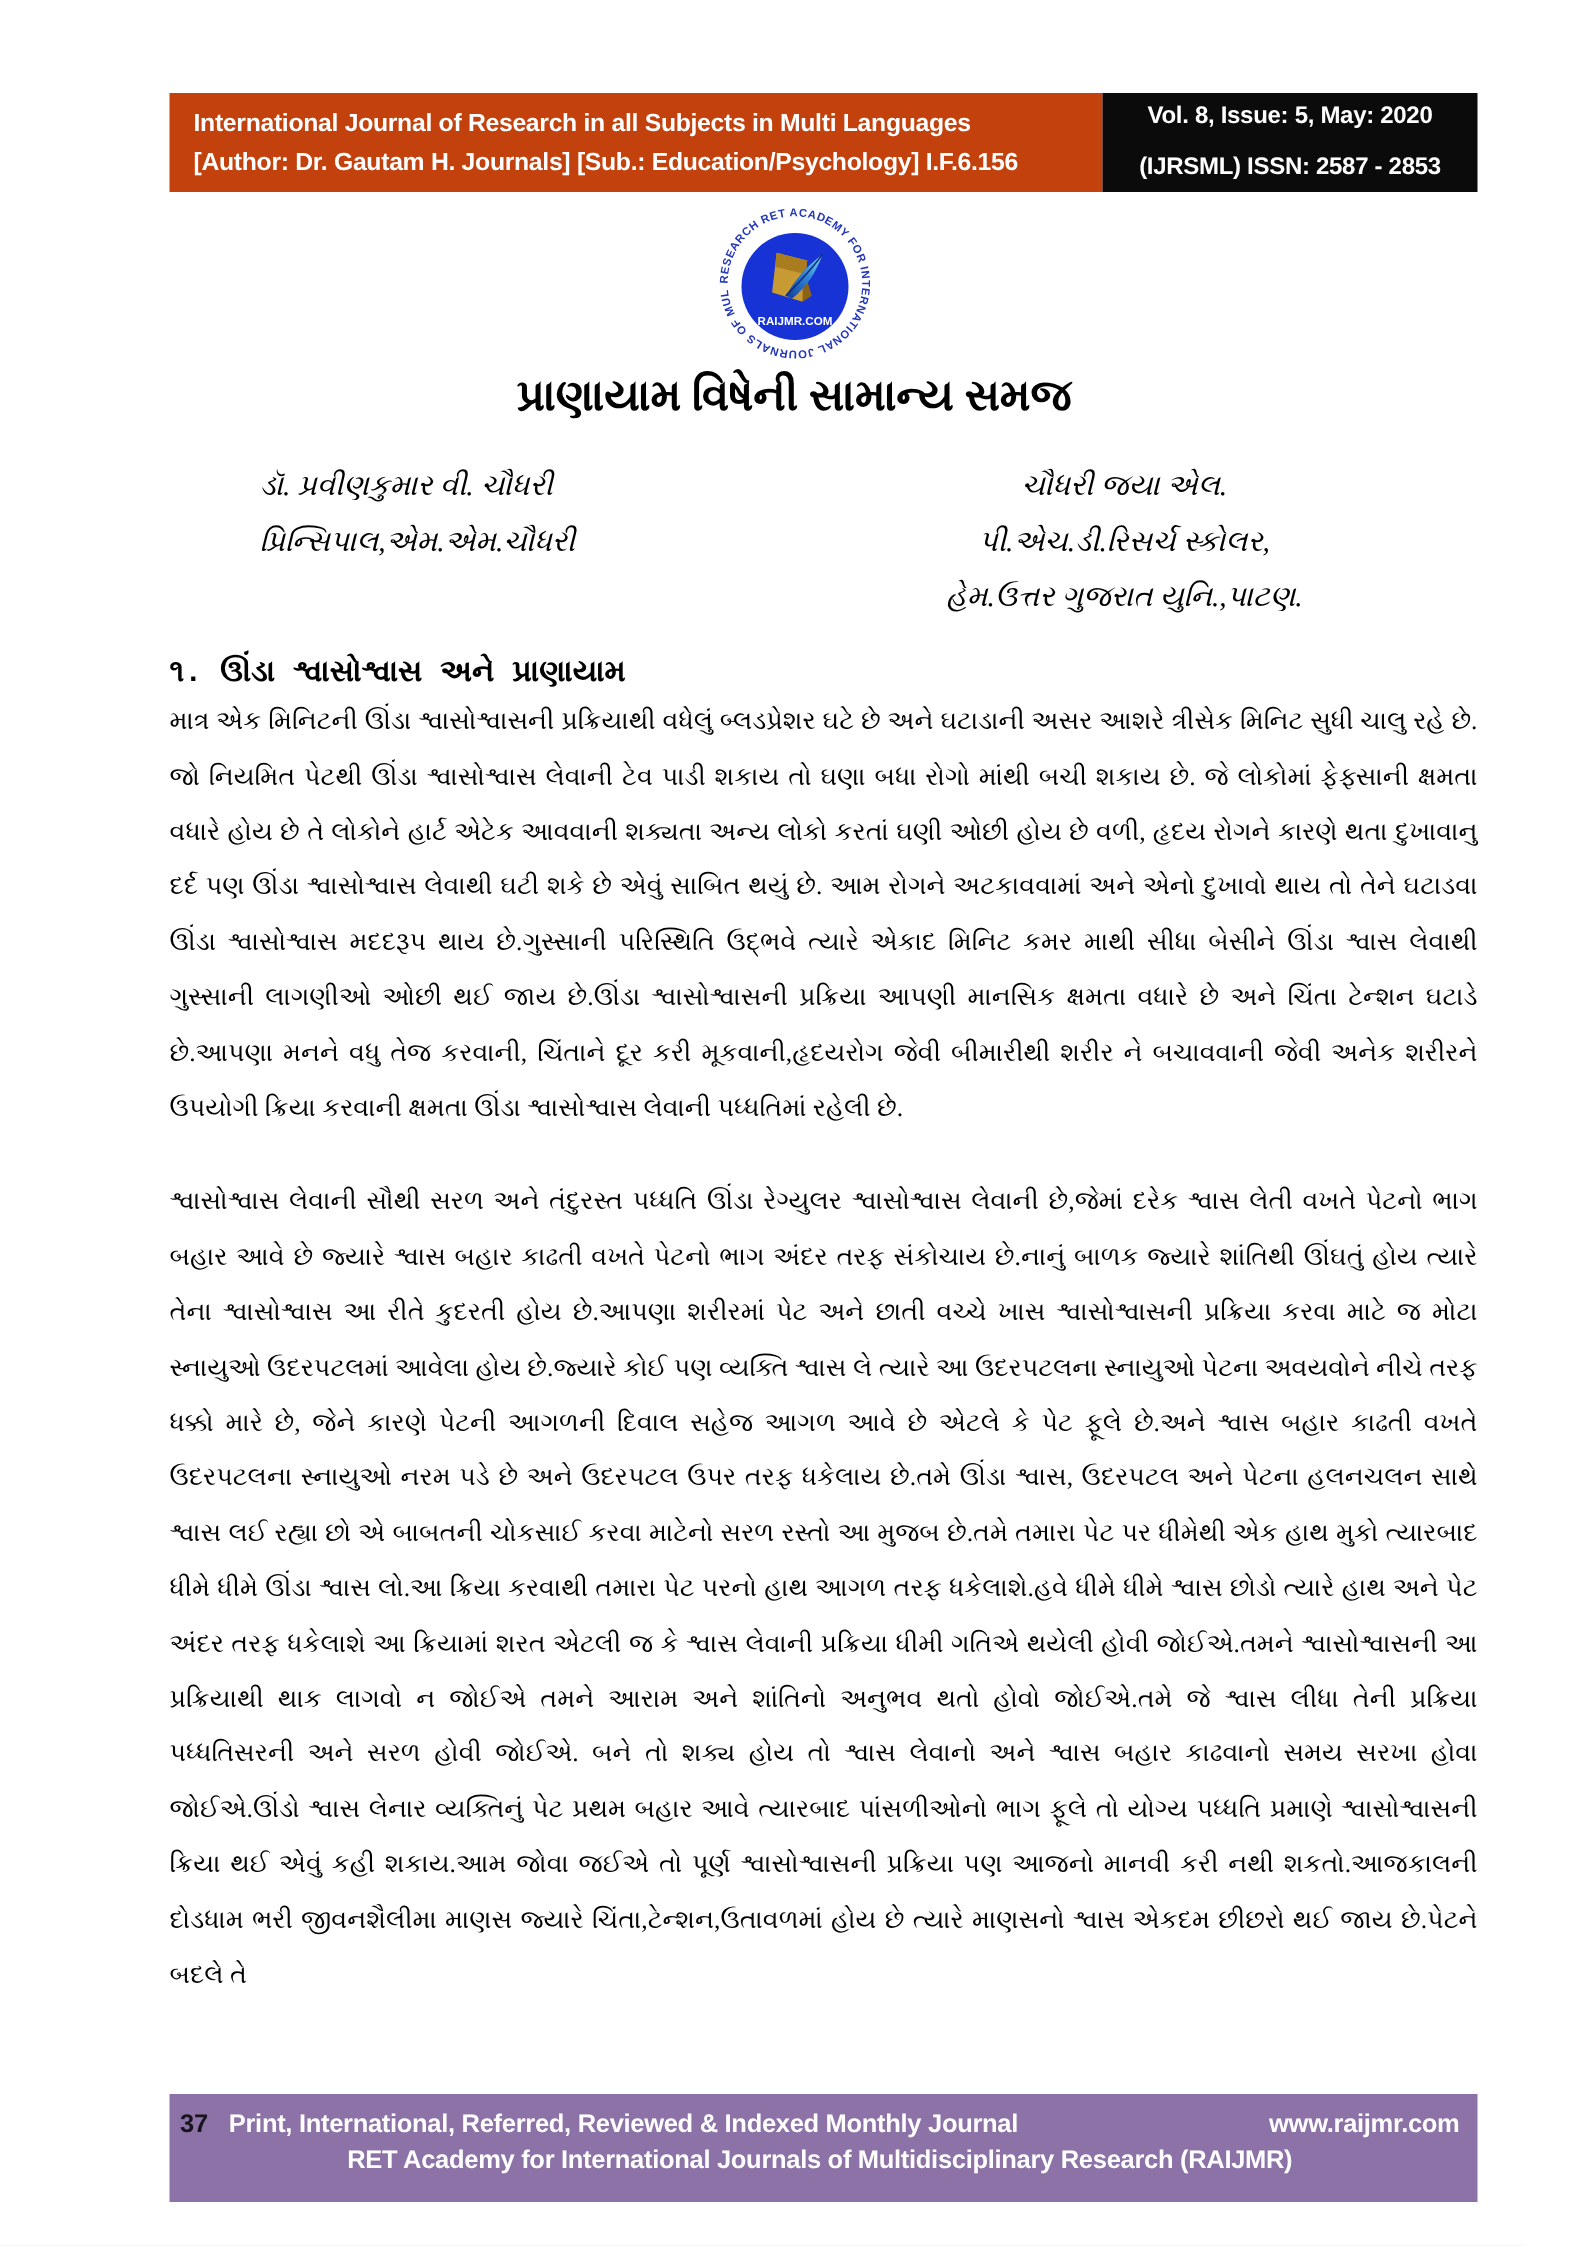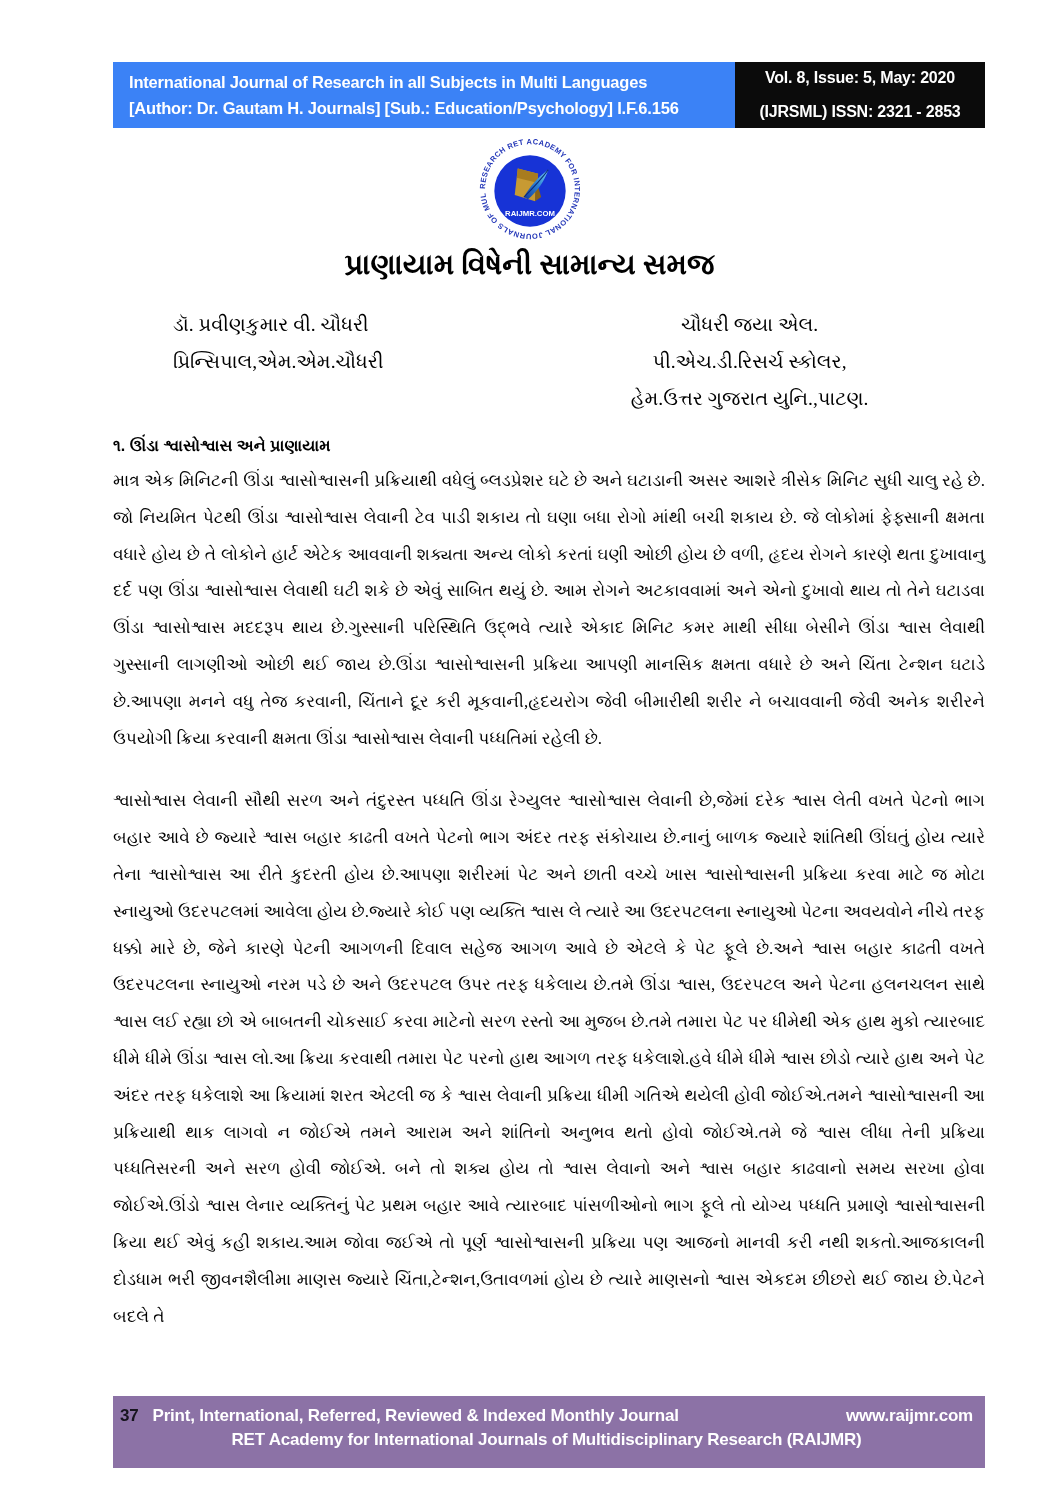--- a/index.html
+++ b/index.html
@@ -4,46 +4,46 @@
 <style>
   * { margin:0; padding:0; box-sizing:border-box; }
   body { background:#e8e8e8; font-family:"Liberation Sans", sans-serif; }
   .page {
     position:relative; width:1059px; height:1497px; margin:0 auto;
     background:#ffffff; overflow:hidden; color:#000;
   }
   
   .header { position:absolute; left:113px; top:62px; width:872px; height:66px; display:flex; }
   .header-left {
-    flex:1; background:#3b82f6; color:#fff; padding:6px 16px;
+    flex:1; background:#c2410c; color:#fff; padding:6px 16px;
     display:flex; flex-direction:column; justify-content:center; gap:5px;
     font-weight:bold; font-size:16.5px; line-height:1.25; letter-spacing:-0.2px;
   }
   .header-right {
     width:250px; background:#0B0B0B; color:#fff; padding:16px 8px;
     display:flex; flex-direction:column; justify-content:center; gap:16px;
     font-weight:bold; font-size:16px; text-align:center; letter-spacing:-0.2px;
   }
   
   .logo-wrap { position:absolute; top:138px; left:0; width:100%; display:flex; justify-content:center; }
   .logo-wrap svg { width:106px; height:106px; }
   
   .doc-title {
     position:absolute; top:248px; left:0; width:100%;
     text-align:center; font-weight:bold; font-size:29px;
     font-family:"Liberation Serif", serif;
   }
-  .authors { position:absolute; top:306px; left:113px; width:872px; display:flex; }
+  .authors { position:absolute; top:306px; left:113px; width:872px; display:flex;font-style:italic; }
   .author-col { line-height:37px; font-size:19.5px; font-family:"Liberation Serif", serif; }
   .author-col.left  { width:46%; padding-left:60px; }
   .author-col.right { width:54%; text-align:center; }
   
   .section-heading {
     position:absolute; top:437px; left:113px; width:872px;
-    font-weight:bold; font-size:16px; font-family:Liberation Sans, sans-serif;
+    font-weight:bold; font-size:20px; font-family:Liberation Mono, monospace;
   }
   .body-text {
     position:absolute; top:463px; left:113px; width:872px;
     font-size:17px; line-height:36.8px; text-align:justify;
     font-family:"Liberation Serif", serif;
   }
   .body-text p + p { margin-top:26px; }
   
   .footer {
     position:absolute; left:113px; top:1396px; width:872px; height:72px;
@@ -60,21 +60,21 @@
 
 <div class="page">
 
   <div class="header">
     <div class="header-left">
       <span>International Journal of Research in all Subjects in Multi Languages</span>
       <span>[Author: Dr. Gautam H. Journals] [Sub.: Education/Psychology] I.F.6.156</span>
     </div>
     <div class="header-right">
       <span>Vol. 8, Issue: 5, May: 2020</span>
-      <span>(IJRSML)  ISSN: 2321 - 2853</span>
+      <span>(IJRSML)  ISSN: 2587 - 2853</span>
     </div>
   </div>
 
   <div class="logo-wrap">
     <svg viewBox="0 0 104 104">
       <circle cx="52" cy="52" r="51" fill="#ffffff"></circle>
       <defs>
         <path id="ringPath" d="M 8,52 A 44,44 0 1 1 8.02,52.4"></path>
         <linearGradient id="feather" x1="0" y1="1" x2="1" y2="0">
           <stop offset="0" stop-color="#123a9e"></stop>

